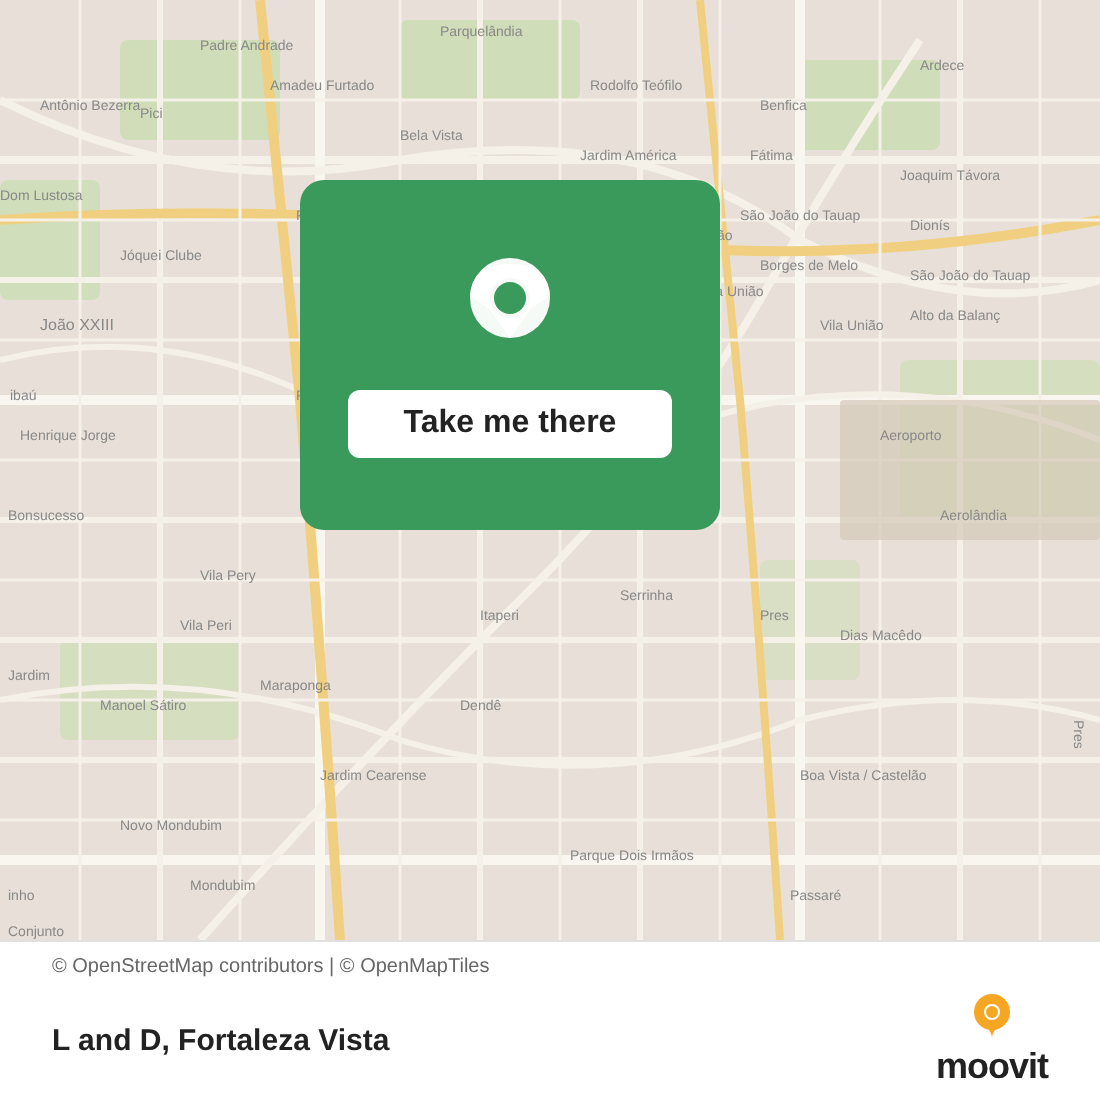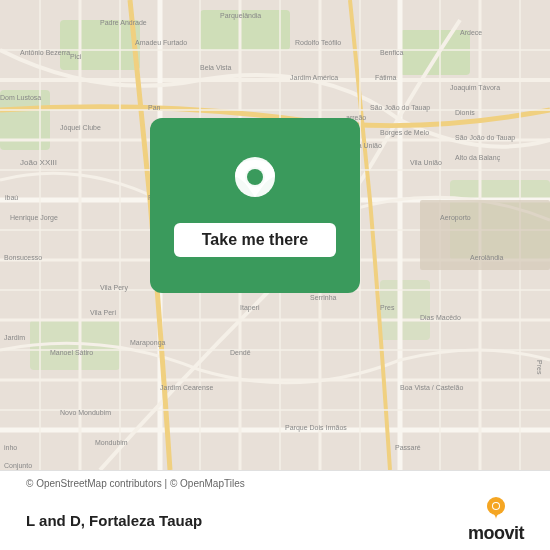--- a/index.html
+++ b/index.html
@@ -36,21 +36,20 @@
       width: 210px;
       height: 175px;
       background: #3a9a5c;
       border-radius: 12px;
       display: flex;
       flex-direction: column;
       align-items: center;
       justify-content: center;
       gap: 10px;
       z-index: 10;
-      margin-top: 28px;
     }
 
     .pin-icon {
       width: 50px;
       height: 58px;
       position: relative;
     }
 
     .take-me-btn {
       background: white;
@@ -237,21 +236,21 @@
     </svg>
 
     <button class="take-me-btn">Take me there</button>
   </div>
 </div>
 
 <div id="bottom-bar">
   <div class="attribution-text">© OpenStreetMap contributors | © OpenMapTiles</div>
 
   <div class="location-row">
-    <span class="location-name">L and D, Fortaleza Tauap</span>
+    <span class="location-name">L and D, Fortaleza Vista</span>
 
     <div class="moovit-logo">
       <svg class="moovit-pin" viewBox="0 0 22 22" xmlns="http://www.w3.org/2000/svg">
         <circle cx="11" cy="9" r="9" fill="#f5a623"></circle>
         <circle cx="11" cy="9" r="4" fill="white"></circle>
         <path d="M11 18 L7 13 Q2 10 2 9 Q11 18 11 22 Q11 18 20 9 Q18 10 15 13 Z" fill="#f5a623"></path>
         <circle cx="11" cy="9" r="3" fill="#f5a623"></circle>
       </svg>
       <span class="moovit-text">moovit</span>
     </div>

